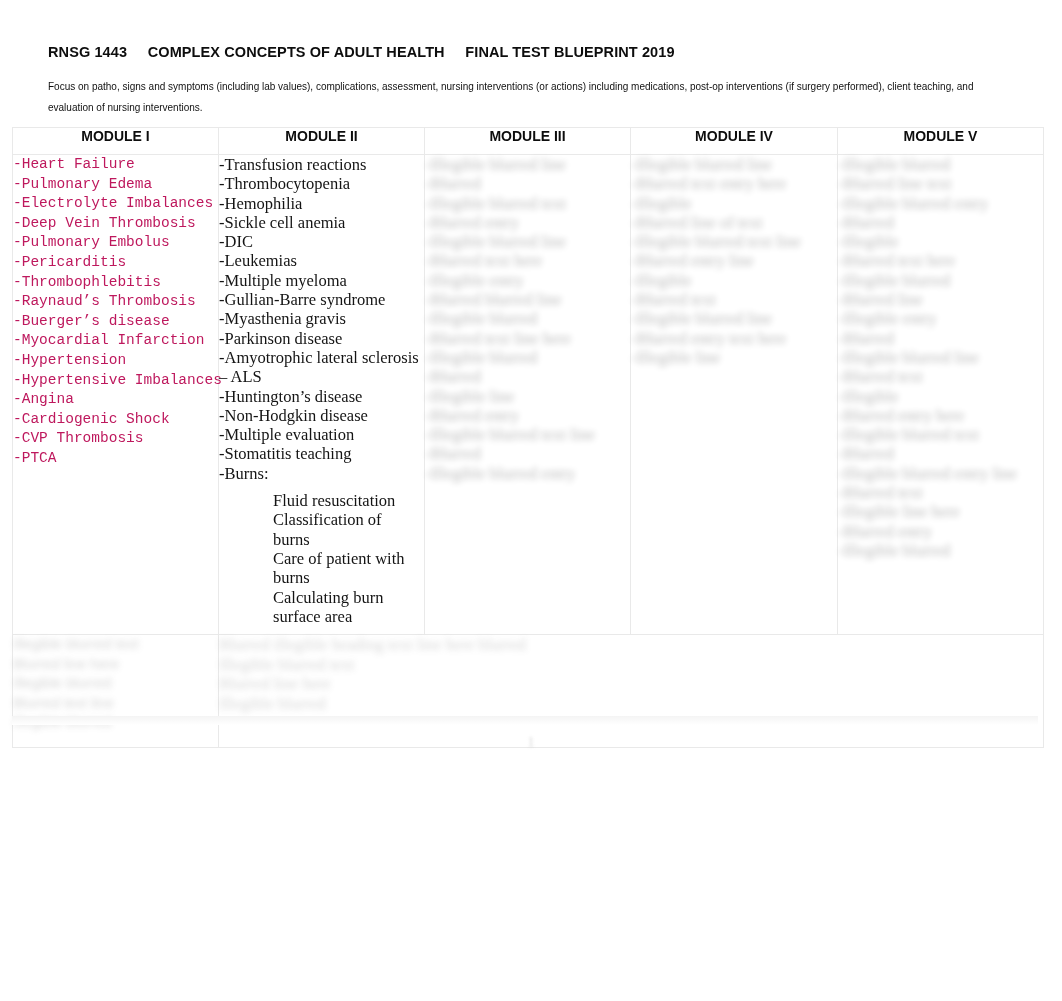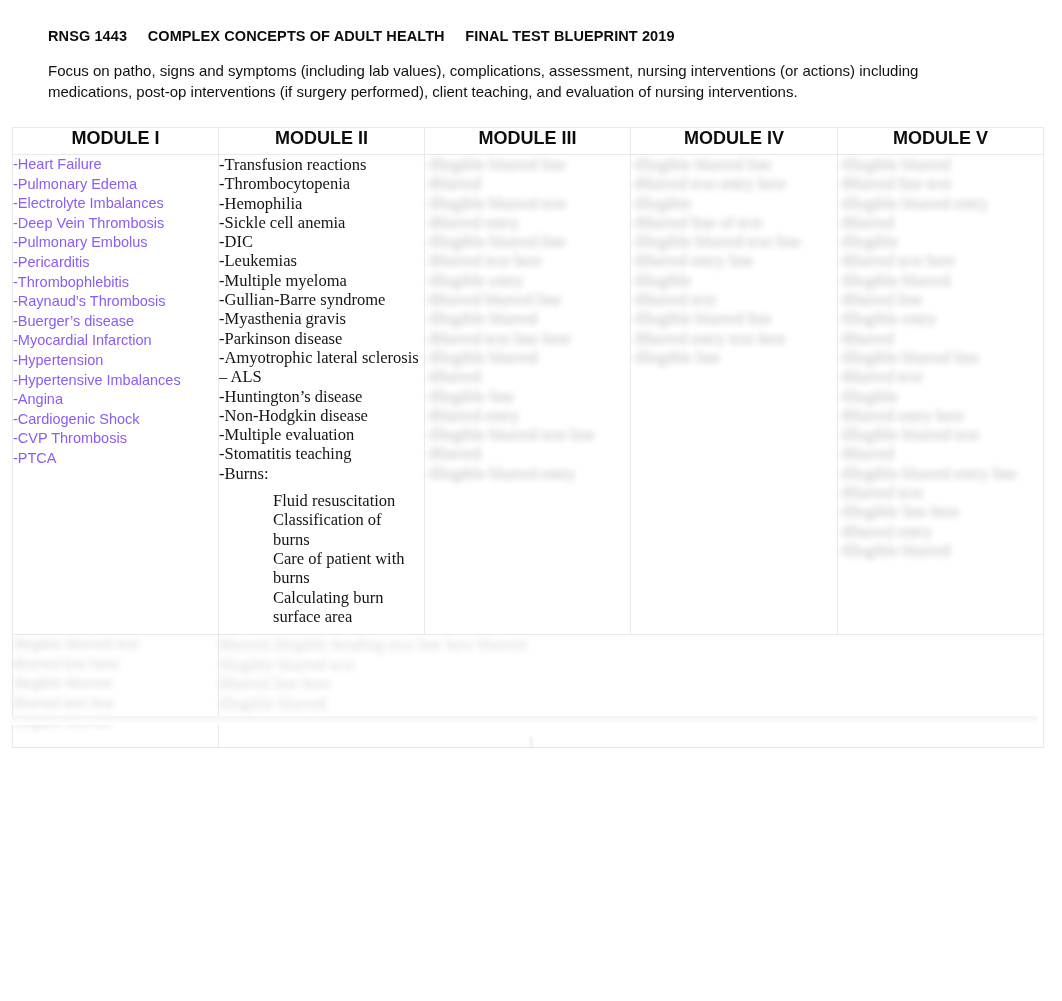--- a/index.html
+++ b/index.html
@@ -20,37 +20,37 @@
     position: relative;
     width: 1062px;
     height: 1001px;
     background: #ffffff;
   }
 
   
   .doc-header {
     position: absolute;
     left: 48px;
-    top: 28px;
+    top: 44px;
     width: 980px;
   }
 
   .title-line {
     font-family: "Liberation Sans", sans-serif;
     font-weight: bold;
     font-size: 14.5px;
     letter-spacing: 0.1px;
     color: #0d0d0d;
     white-space: pre;
   }
 
   .intro {
     margin-top: 16px;
     font-family: "Liberation Sans", sans-serif;
-    font-size: 15px;
+    font-size: 10px;
     line-height: 21px;
     color: #111111;
     width: 942px;
   }
 
   
   .blueprint-table {
     position: absolute;
     left: 12px;
     top: 127px;
@@ -64,21 +64,21 @@
     border: 1px solid #e9e9e9;
     vertical-align: top;
     padding: 0;
   }
 
   .col-head {
     height: 26px;
     text-align: center;
     font-family: "Liberation Sans", sans-serif;
     font-weight: bold;
-    font-size: 18px;
+    font-size: 14px;
     color: #0d0d0d;
     padding-top: 5px;
     background: #ffffff;
     border-bottom: none;
   }
 
   .body-cell {
     height: 450px;
     padding: 2px 4px 4px 6px;
     border-top: none;
@@ -95,24 +95,24 @@
     margin: 0;
     padding: 0;
   }
   ul.plain li {
     margin: 0;
     padding: 0;
   }
 
   
   .list-sans li {
-    font-family: Liberation Sans, sans-serif;
+    font-family: Liberation Mono, monospace;
     font-size: 14.5px;
     line-height: 19.6px;
-    color: #8b5cf6;
+    color: #be185d;
     white-space: nowrap;
   }
 
   
   .list-serif li {
     font-family: "Liberation Serif", serif;
     font-size: 16.5px;
     line-height: 19.3px;
     color: #141414;
   }

